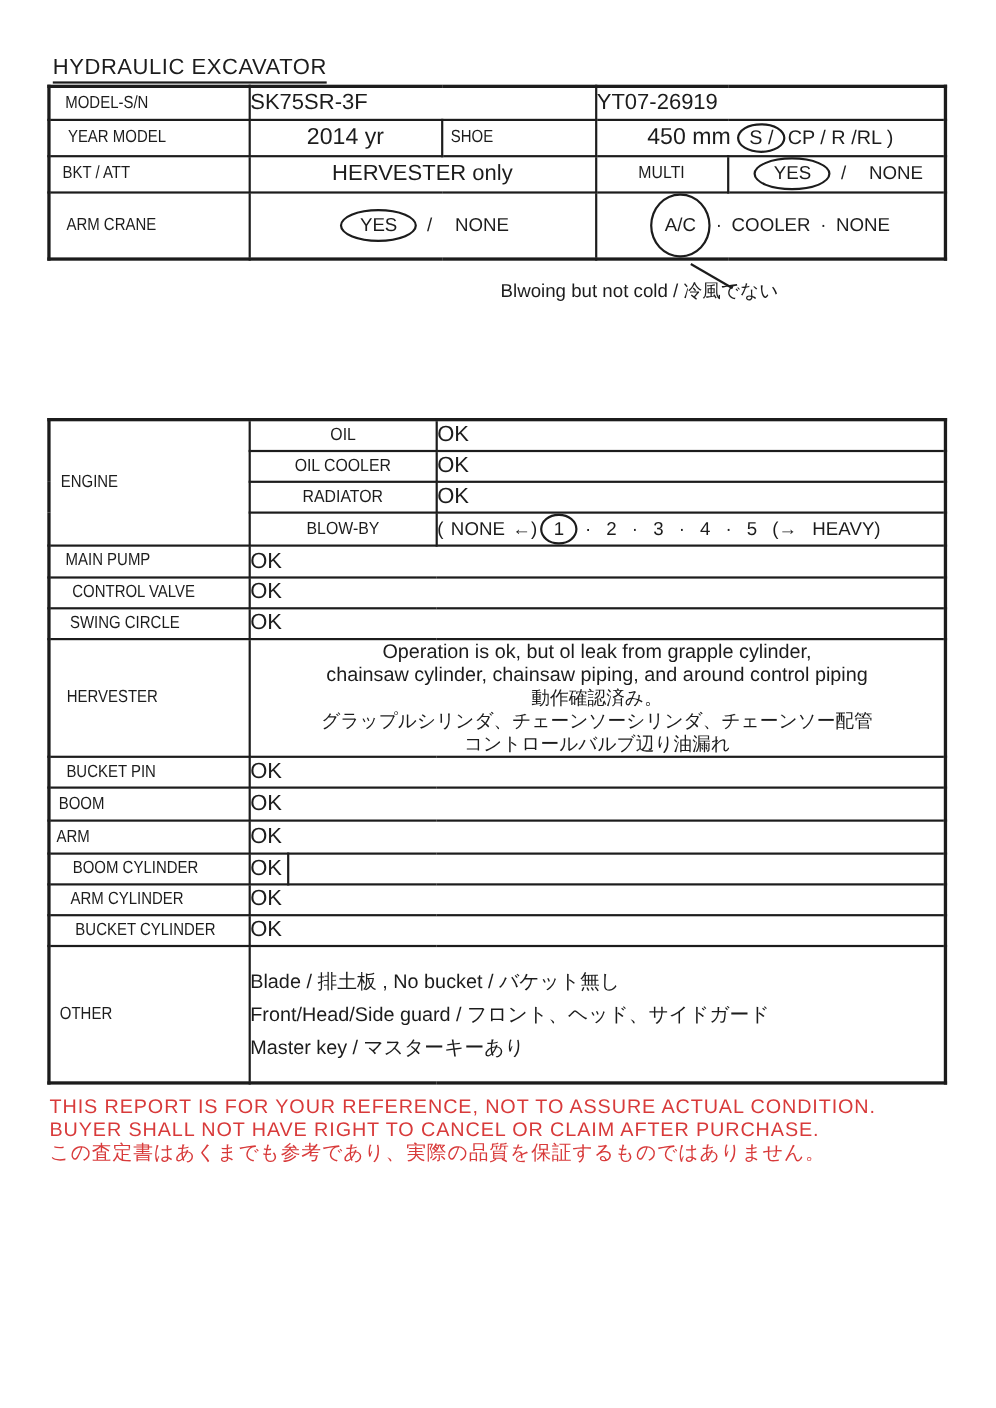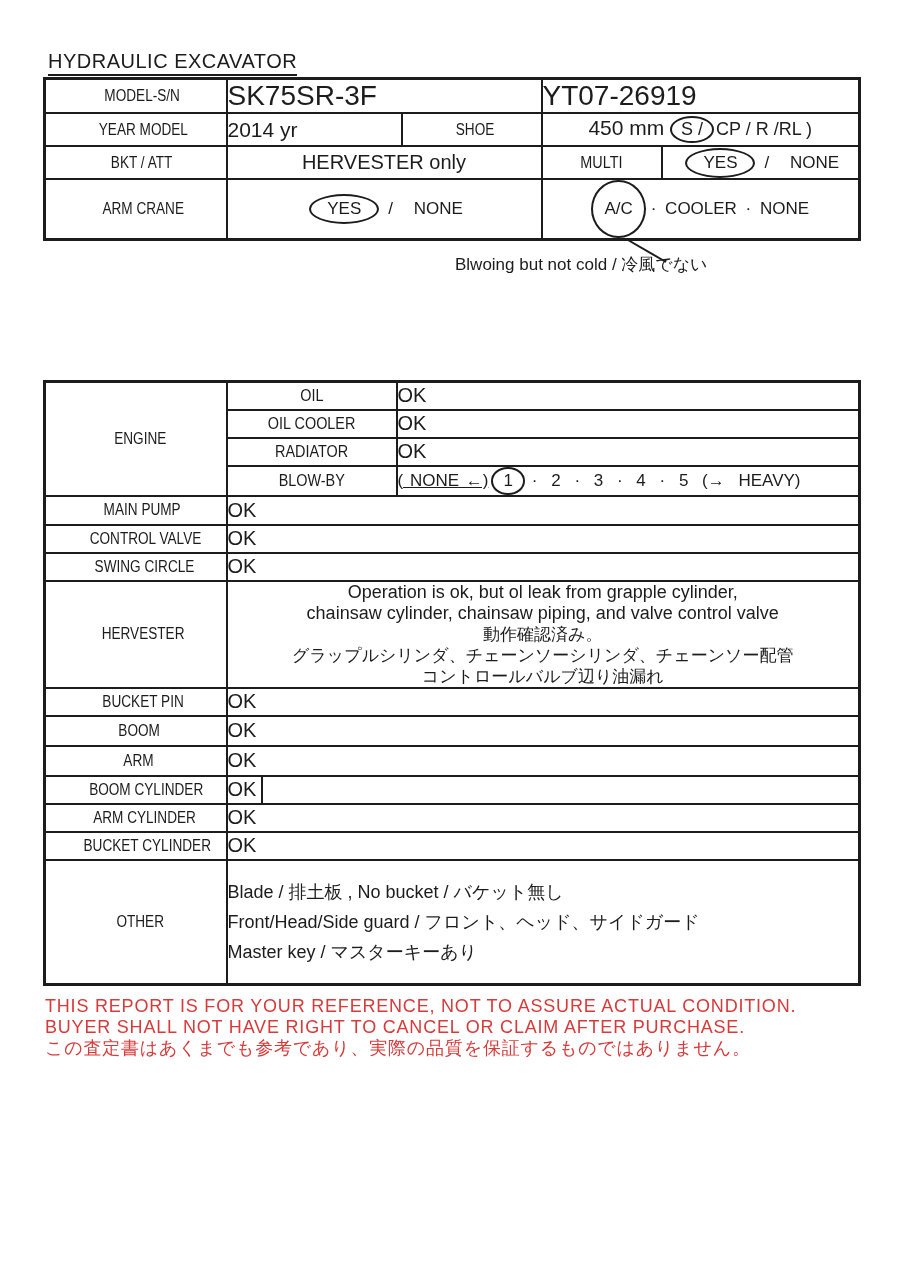--- a/index.html
+++ b/index.html
@@ -16,47 +16,47 @@
   table.tbl{border-collapse:collapse;table-layout:fixed;position:absolute;border:3px solid #1c1c1c;}
   table.tbl td{border:2px solid #1c1c1c;vertical-align:middle;padding:0;overflow:visible;}
 
   .header-tbl{left:43px;top:77px;width:815px;}
   .uc-tbl{left:43px;top:288px;width:815px;}
   .main-tbl{left:43px;top:380px;width:815px;}
 
   tr.h30{height:30px;} tr.h33{height:33px;} tr.h37{height:37px;}
   tr.h28{height:28px;} tr.h29{height:29px;margin-top:30px;} tr.hHerv{height:106px;} tr.hOther{height:125px;}
 
-  .lbl{text-align:center;padding-right:6px;font-size:16px;white-space:nowrap;}
+  .lbl{text-align:left;padding-right:6px;font-size:16px;white-space:nowrap;}
   .lbl .cond{display:inline-block;transform:scaleX(.85);transform-origin:100% 50%;white-space:nowrap;}
   .lblc{text-align:center;font-size:16px;}
   .lblc .condc{display:inline-block;transform:scaleX(.9);transform-origin:50% 50%;white-space:nowrap;}
   .sublbl{text-align:center;font-size:16px;}
   .sublbl .condc{display:inline-block;transform:scaleX(.9);transform-origin:50% 50%;white-space:nowrap;}
 
-  .v-big{font-size:28px;padding-left:7px;white-space:nowrap;margin-top:23px;}
-  .v-mid{font-size:21px;text-align:left;white-space:nowrap;}
+  .v-big{font-size:20px;padding-left:7px;white-space:nowrap;margin-top:23px;}
+  .v-mid{font-size:21px;text-align:center;white-space:nowrap;}
   .v-shoe{font-size:21px;text-align:center;white-space:nowrap;border-radius:14px;}
   .v-piping{font-size:19px;text-align:center;letter-spacing:.5px;white-space:nowrap;}
   .v-bkt{font-size:20px;text-align:center;white-space:nowrap;}
   .v-sel{font-size:17px;text-align:center;white-space:nowrap;}
   .v-dash{font-size:22px;text-align:center;}
 
   .ellipse{display:inline-block;border:2px solid #1c1c1c;border-radius:50%;text-align:center;}
   .ell-s{padding:1px 9px;font-size:18px;margin-right:2px;}
   .ell-yes{padding:3px 16px;margin:0 4px;}
   .ell-ac{padding:17px 11px;margin-right:2px;}
   .ell-one{padding:2px 10px;margin:0 3px;}
   .rest-gap{word-spacing:16px;padding-left:5px;}
   .dot-gap{word-spacing:4px;padding-left:3px;}
 
   .okA{font-size:20px;padding-left:60px;white-space:nowrap;}
   .okB{font-size:20px;padding-left:85px;white-space:nowrap;}
   .blowby{font-size:17px;padding-left:4px;white-space:nowrap;}
-  .blowby .pre{word-spacing:2px;text-decoration:underline;}
+  .blowby .pre{word-spacing:2px;}
   .blowby .post{word-spacing:9px;padding-left:4px;}
 
   .herv-cell{text-align:center;font-size:17px;line-height:21px;}
   .other-cell{vertical-align:top;font-size:18px;line-height:30px;padding:5px 0 0 7px;text-align:left;}
 
   td.rel{position:relative;}
   .extra-vline{position:absolute;left:33px;top:-2px;bottom:-2px;width:2px;background:#1c1c1c;}
 
   
   .ac-note{position:absolute;left:455px;top:253px;font-size:17px;white-space:nowrap;}
@@ -160,21 +160,21 @@
     </tr>
     <tr class="h28">
       <td class="lbl"><span class="cond">SWING CIRCLE</span></td>
       <td class="okB" colspan="2">OK</td>
     </tr>
 
     <tr class="hHerv">
       <td class="lbl"><span class="cond">HERVESTER</span></td>
       <td class="herv-cell" colspan="2">
         <div style="font-size:18px">Operation is ok, but ol leak from grapple cylinder,</div>
-        <div style="font-size:18px">chainsaw cylinder, chainsaw piping, and valve control valve</div>
+        <div style="font-size:18px">chainsaw cylinder, chainsaw piping, and around control piping</div>
         <div>動作確認済み。</div>
         <div>グラップルシリンダ、チェーンソーシリンダ、チェーンソー配管</div>
         <div>コントロールバルブ辺り油漏れ</div>
       </td>
     </tr>
 
     <tr class="h28">
       <td class="lbl"><span class="cond">BUCKET PIN</span></td>
       <td class="okB" colspan="2">OK</td>
     </tr>

